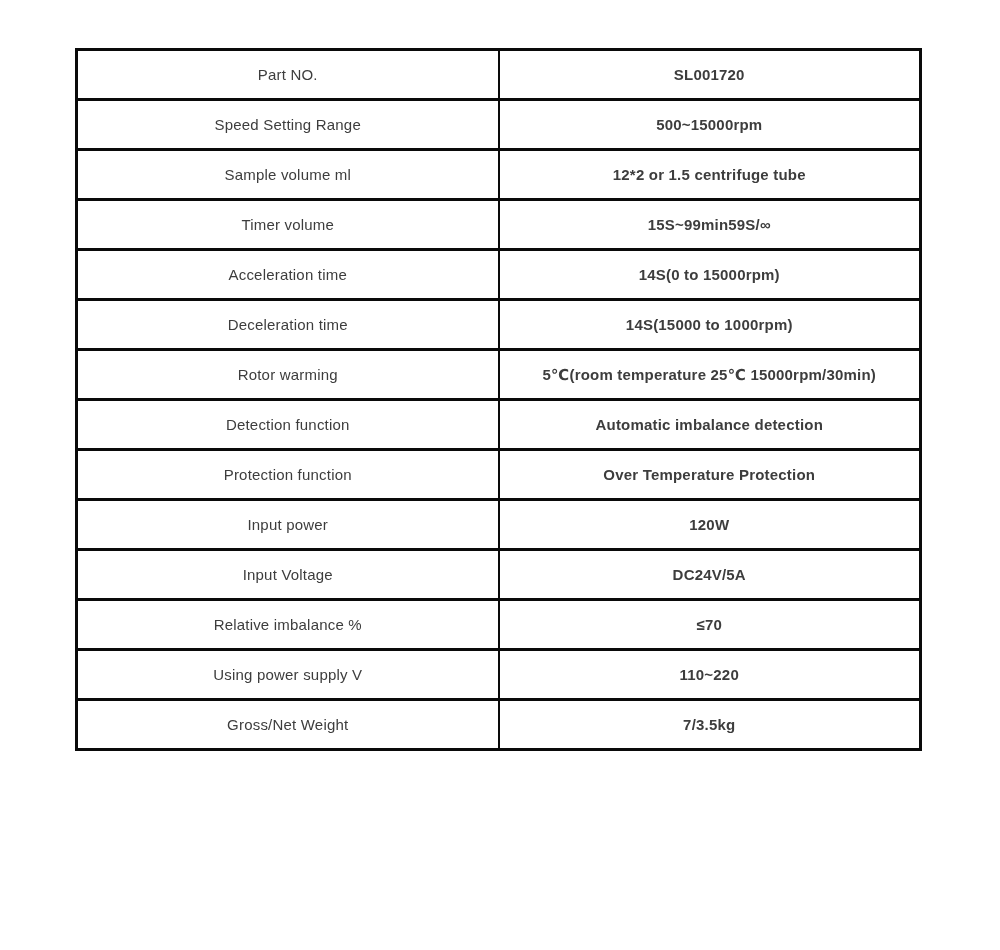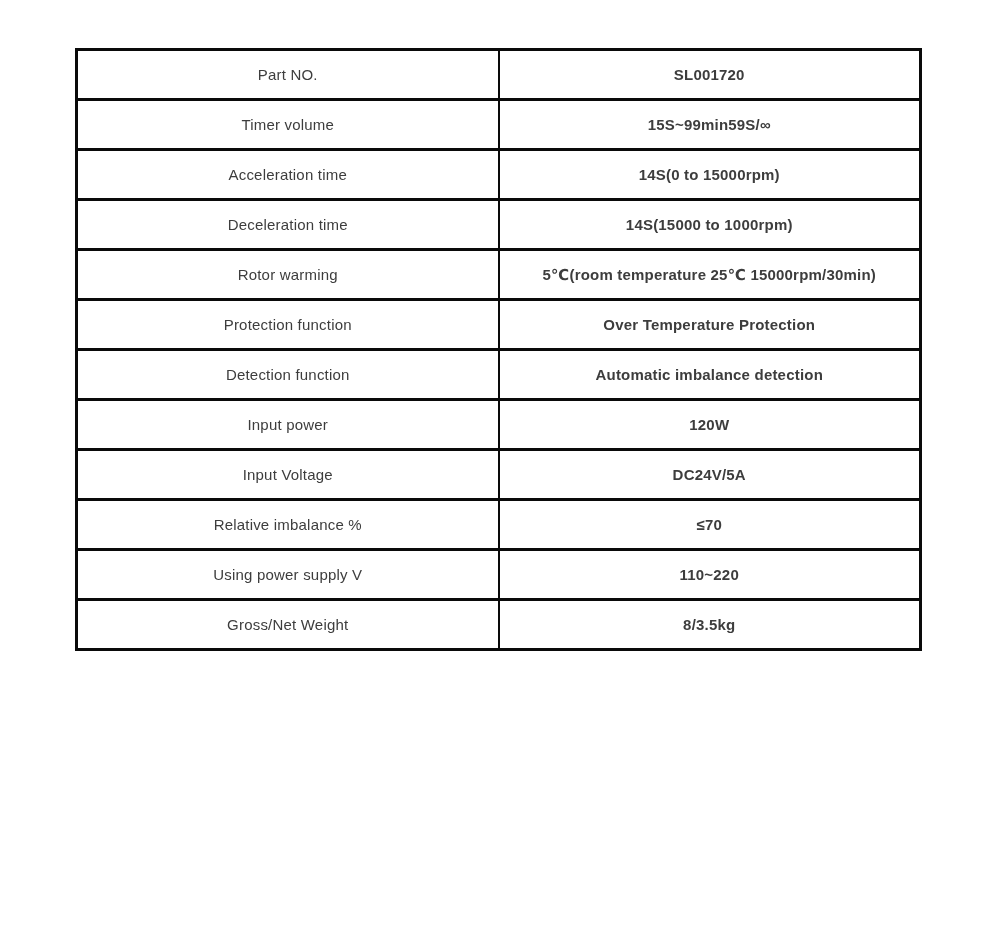--- a/index.html
+++ b/index.html
@@ -53,58 +53,66 @@
 <body>
 
 <div class="page">
   <table class="spec-table">
     <tbody>
       <tr>
         <td class="label-cell">Part NO.</td>
         <td class="value-cell">SL001720</td>
       </tr>
       <tr>
+        <td class="label-cell">Speed Setting Range</td>
+        <td class="value-cell">500~15000rpm</td>
+      </tr>
+      <tr>
+        <td class="label-cell">Sample volume ml</td>
+        <td class="value-cell">12*2 or 1.5 centrifuge tube</td>
+      </tr>
+      <tr>
         <td class="label-cell">Timer volume</td>
         <td class="value-cell">15S~99min59S/∞</td>
       </tr>
       <tr>
         <td class="label-cell">Acceleration time</td>
         <td class="value-cell">14S(0 to 15000rpm)</td>
       </tr>
       <tr>
         <td class="label-cell">Deceleration time</td>
         <td class="value-cell">14S(15000 to 1000rpm)</td>
       </tr>
       <tr>
         <td class="label-cell">Rotor warming</td>
         <td class="value-cell">5℃(room temperature 25℃ 15000rpm/30min)</td>
       </tr>
       <tr>
+        <td class="label-cell">Detection function</td>
+        <td class="value-cell">Automatic imbalance detection</td>
+      </tr>
+      <tr>
         <td class="label-cell">Protection function</td>
         <td class="value-cell">Over Temperature Protection</td>
-      </tr>
-      <tr>
-        <td class="label-cell">Detection function</td>
-        <td class="value-cell">Automatic imbalance detection</td>
       </tr>
       <tr>
         <td class="label-cell">Input power</td>
         <td class="value-cell">120W</td>
       </tr>
       <tr>
         <td class="label-cell">Input Voltage</td>
         <td class="value-cell">DC24V/5A</td>
       </tr>
       <tr>
         <td class="label-cell">Relative imbalance %</td>
         <td class="value-cell">≤70</td>
       </tr>
       <tr>
         <td class="label-cell">Using power supply V</td>
         <td class="value-cell">110~220</td>
       </tr>
       <tr>
         <td class="label-cell">Gross/Net Weight</td>
-        <td class="value-cell">8/3.5kg</td>
+        <td class="value-cell">7/3.5kg</td>
       </tr>
     </tbody>
   </table>
 </div>
 
 </body></html>

